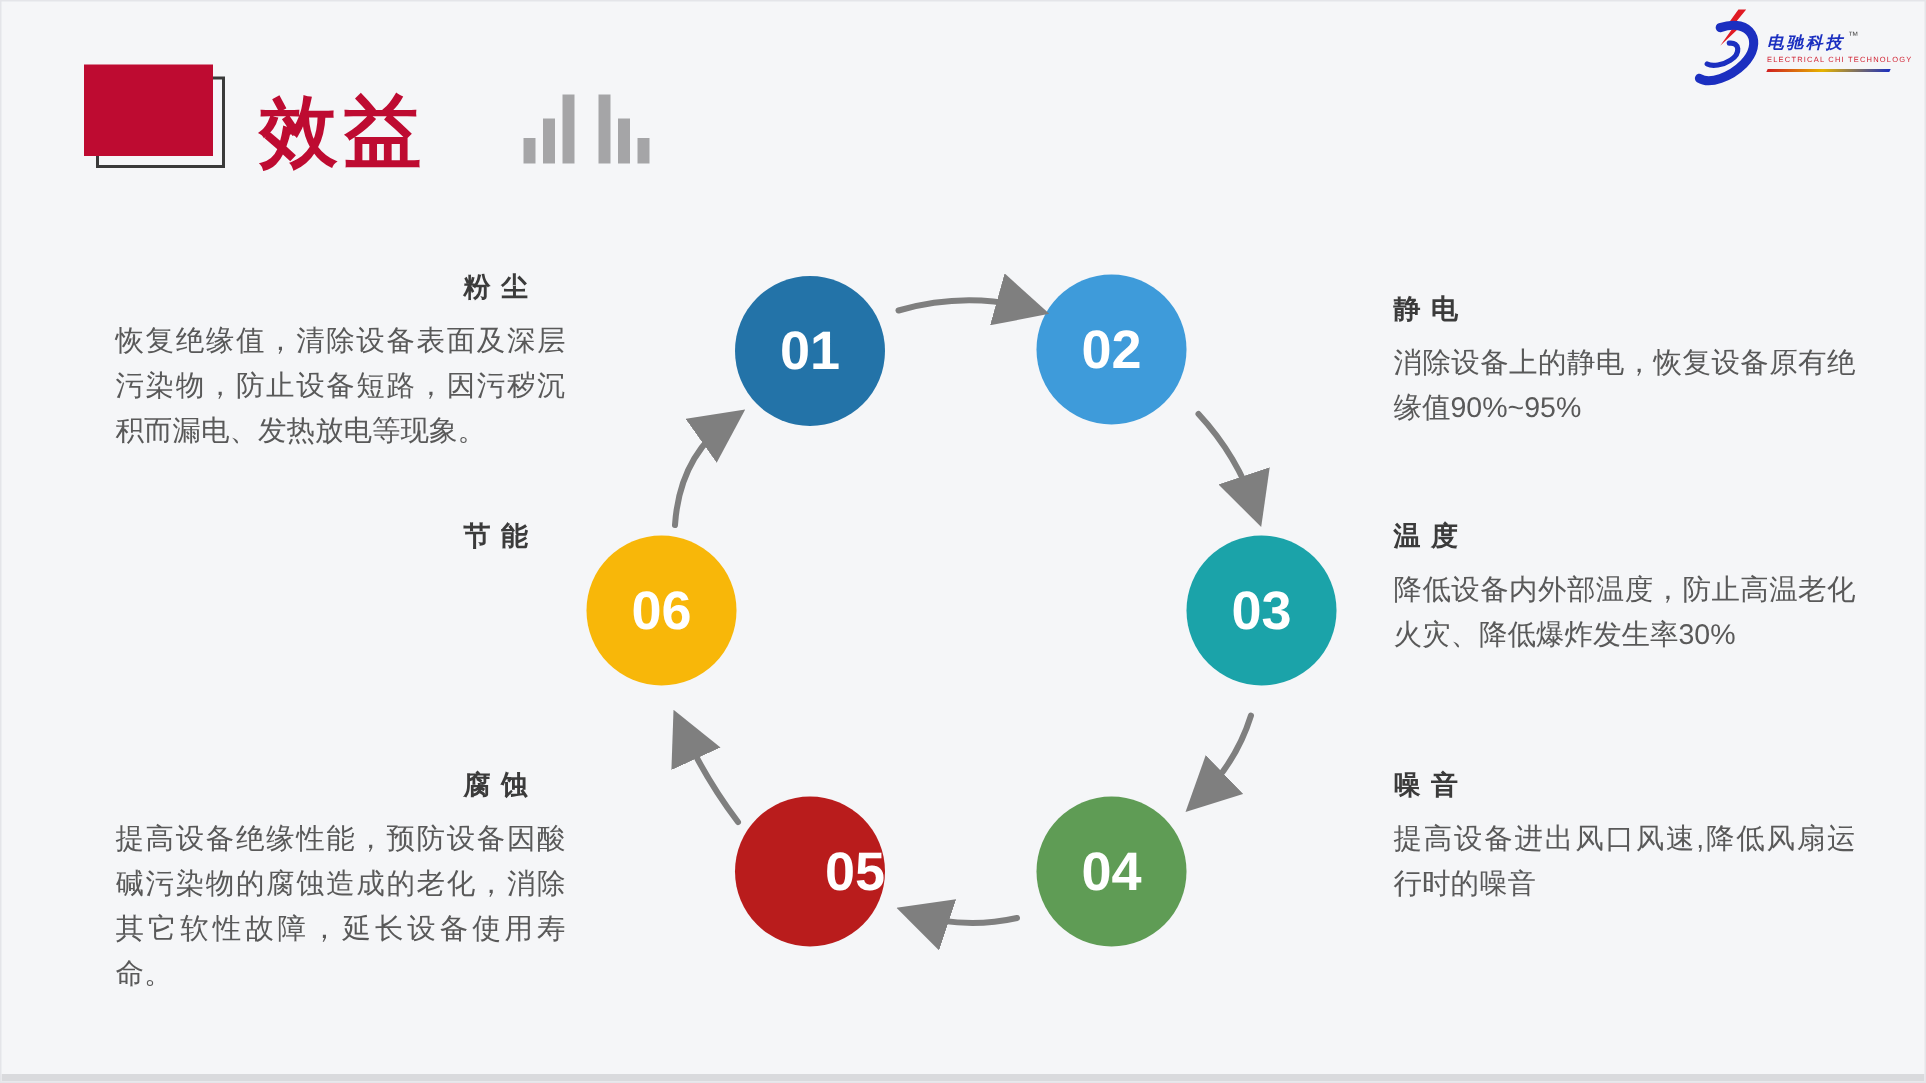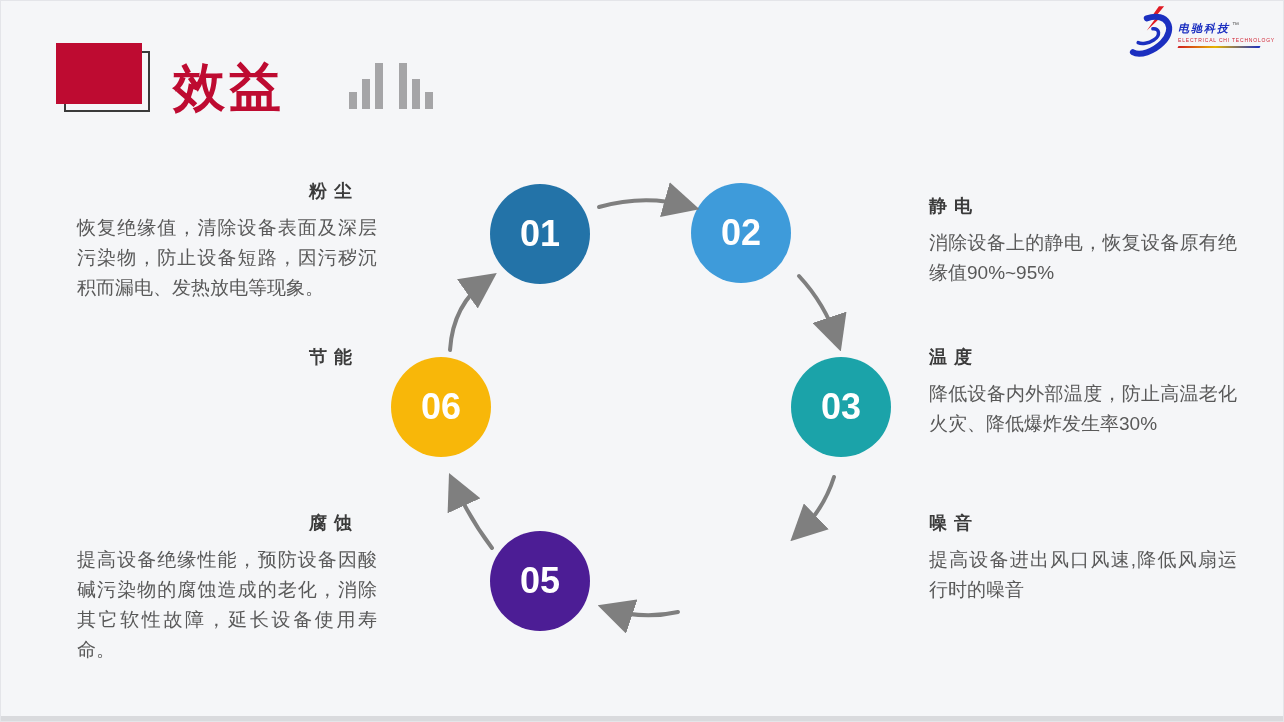--- a/index.html
+++ b/index.html
@@ -91,21 +91,24 @@
 
   <div class="circle c1" style="background: rgb(35, 115, 168);">
       <span>01</span>
     </div>
   <div class="circle c2" style="background: rgb(62, 155, 218);">
       <span>02</span>
     </div>
   <div class="circle c3" style="background: rgb(27, 163, 169);">
       <span>03</span>
     </div>
-  <div class="circle c5" style="background: #4c1d95;">
+  <div class="circle c4" style="background: rgb(95, 156, 85);">
+      <span>04</span>
+    </div>
+  <div class="circle c5" style="background: #b91c1c; justify-content: flex-end;">
       <span>05</span>
     </div>
   <div class="circle c6" style="background: rgb(248, 183, 9);">
       <span>06</span>
     </div>
 
   <svg class="arrows" width="1284" height="722" viewBox="0 0 1284 722">
     <defs>
       <marker id="ah" markerWidth="9" markerHeight="9" refX="6" refY="4.5" orient="auto">
         <path d="M0,0 L9,4.5 L0,9 z" fill="#7f7f7f"></path>

